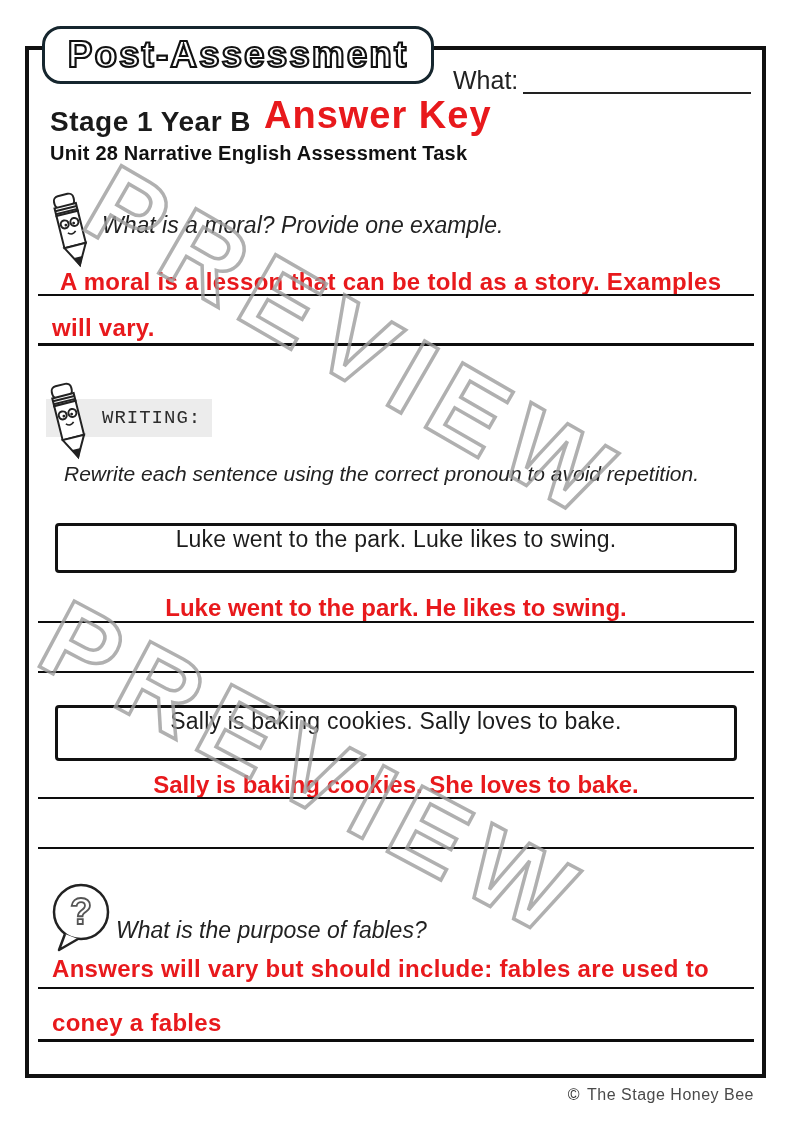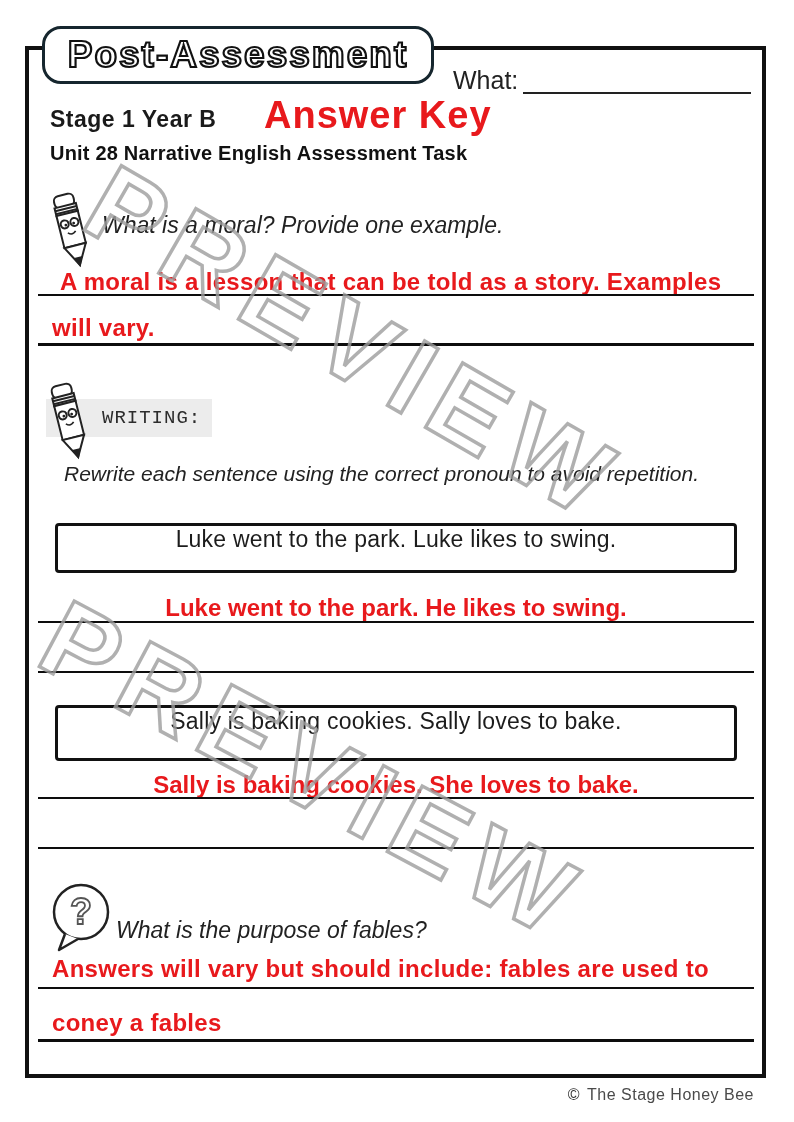--- a/index.html
+++ b/index.html
@@ -22,21 +22,21 @@
     display:flex;align-items:center;justify-content:center;
   }
   .banner span{
     font-size:37px;font-weight:800;letter-spacing:2px;
     color:#fff;-webkit-text-stroke:2.2px #111;
     font-family:"Liberation Sans", sans-serif;
   }
   .name-row{position:absolute;left:453px;top:66px;width:302px;}
   .name-label{font-size:25px;color:#222;font-weight:400;}
   .name-line{position:absolute;left:70px;top:26px;width:228px;border-bottom:2px solid #222;}
-  .stage{position:absolute;left:50px;top:106px;font-size:23px;font-weight:700;color:#1a1a1a;letter-spacing:.5px;}
+  .stage{position:absolute;left:50px;top:106px;font-size:28px;font-weight:700;color:#1a1a1a;letter-spacing:.5px;}
   .answerkey{position:absolute;left:264px;top:94px;font-size:38px;font-weight:800;letter-spacing:1px;}
   .unit-title{position:absolute;left:50px;top:142px;font-size:20px;font-weight:700;color:#111;letter-spacing:.2px;}
 
   .hand{font-style:italic;font-weight:400;color:#222;}
   .q1-prompt{position:absolute;left:102px;top:212px;font-size:23px;}
   .red{font-weight:800;}
   .ans{position:absolute;font-size:24px;letter-spacing:.3px;}
   .rule{position:absolute;left:38px;width:716px;border-bottom:2.5px solid #0d0d0d;}
 
   

